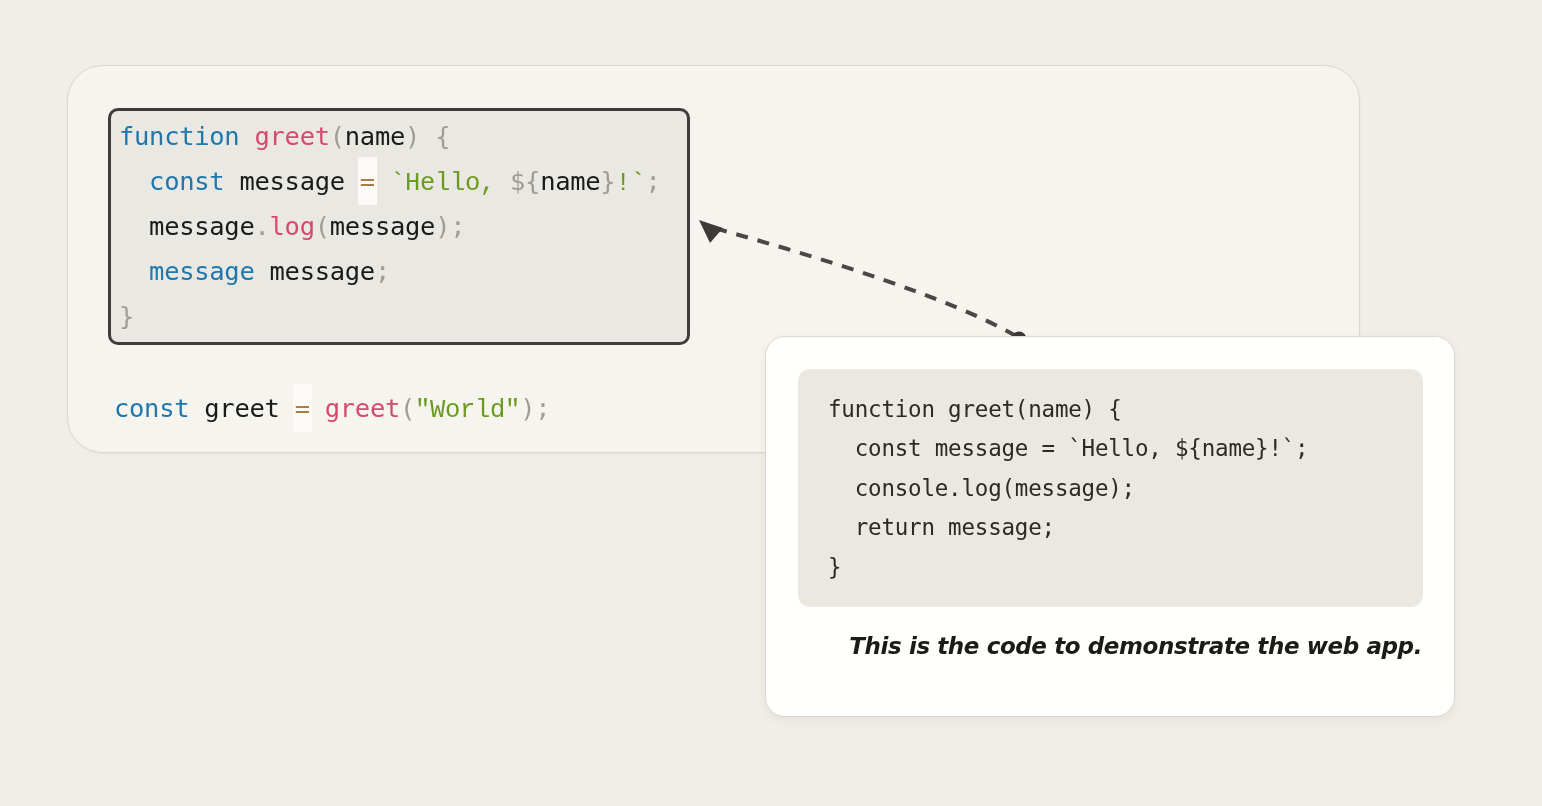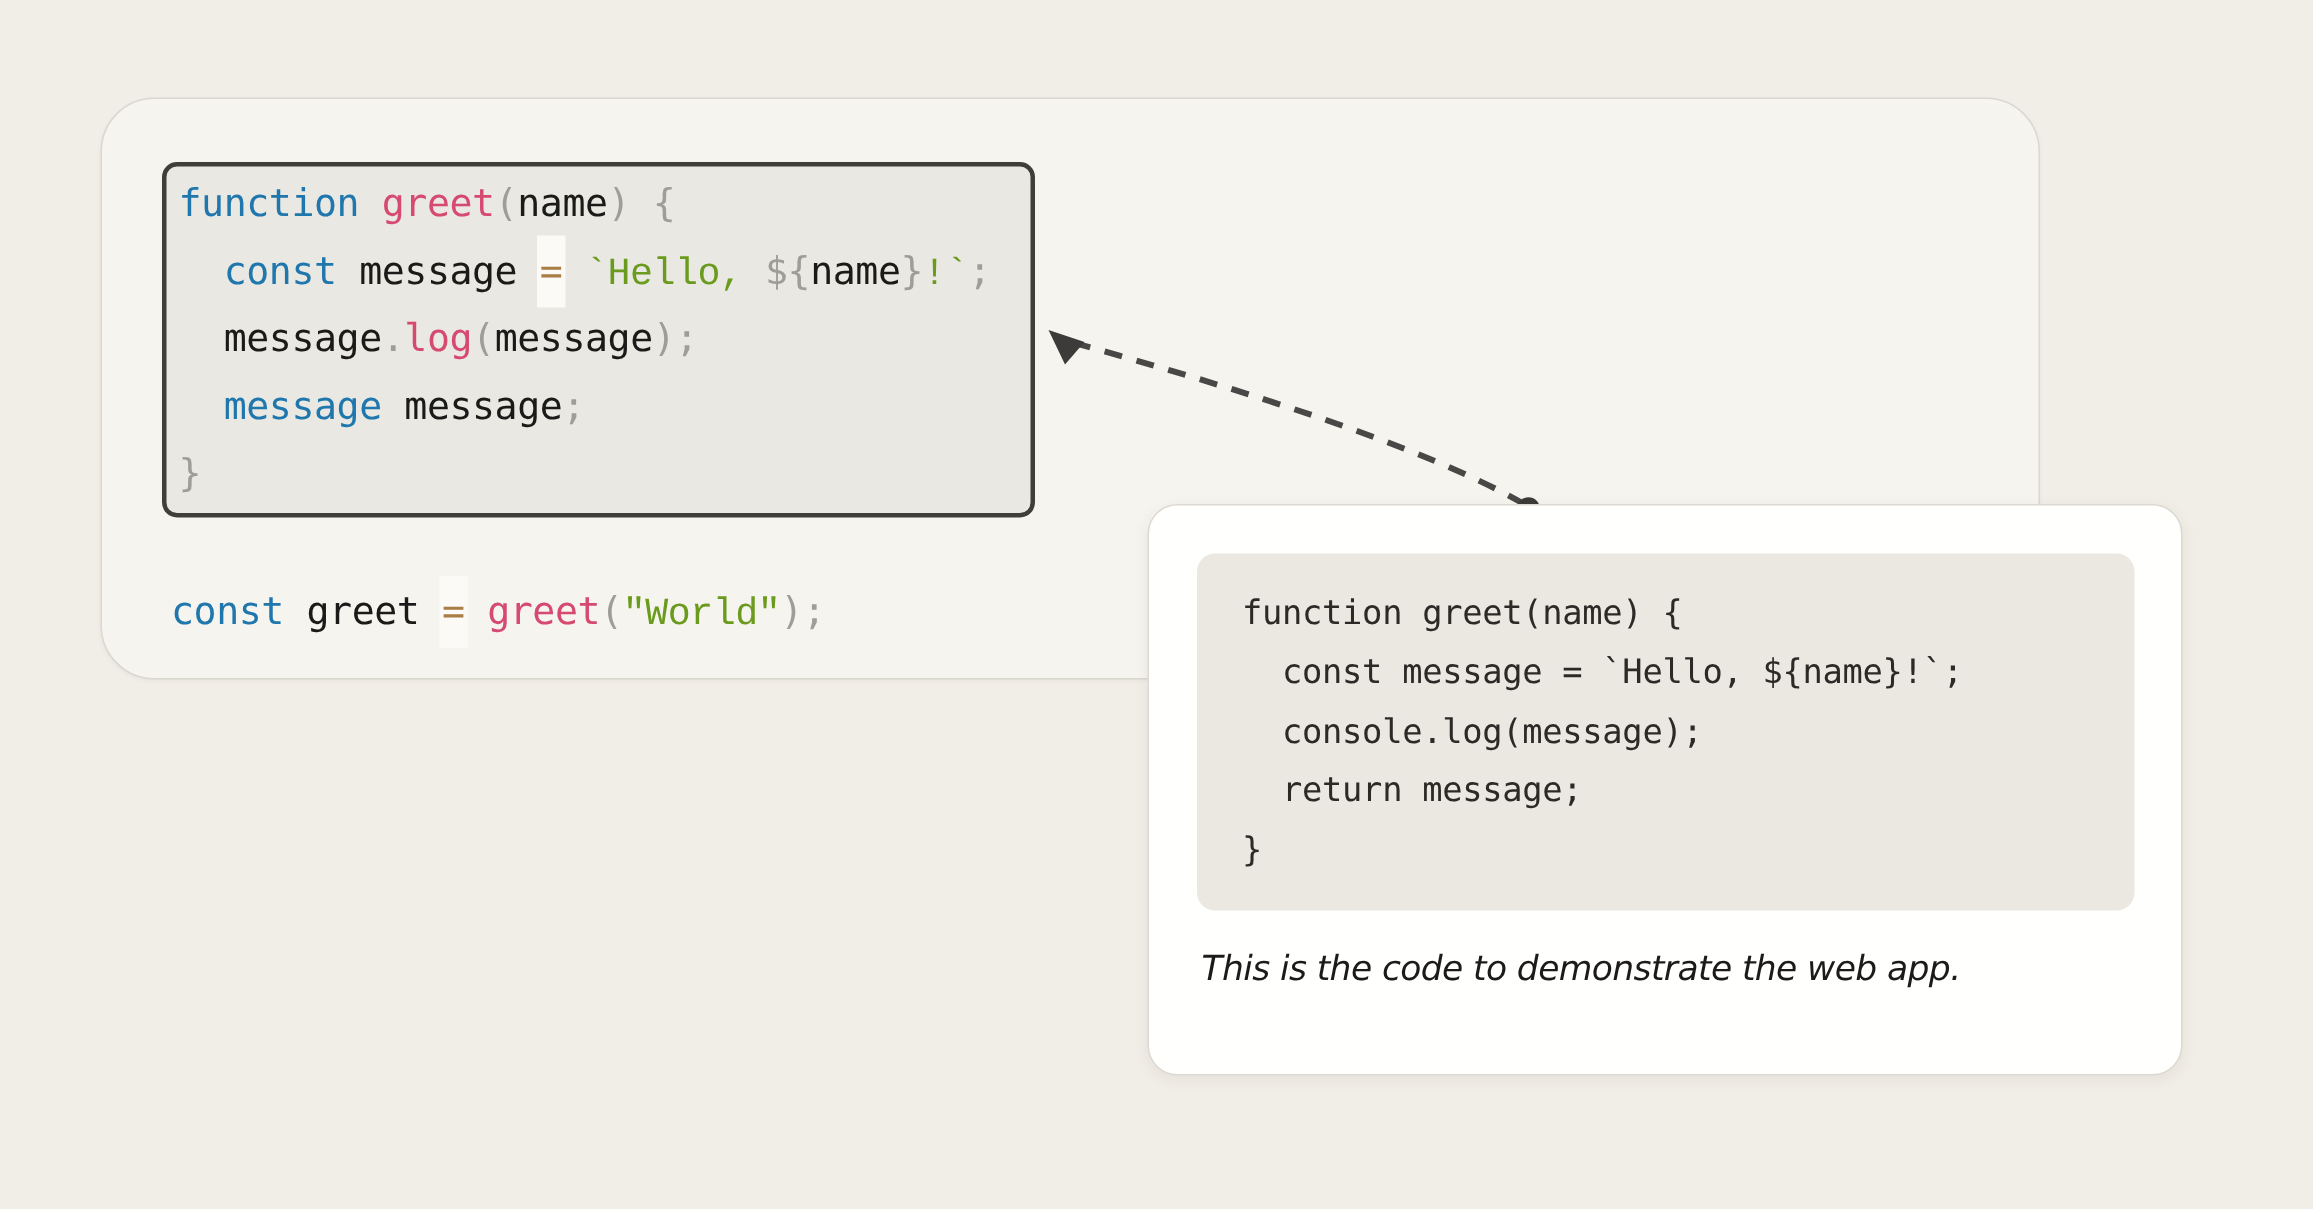--- a/index.html
+++ b/index.html
@@ -86,24 +86,25 @@
     font-size:22.5px;
     line-height:39.4px;
     letter-spacing:-0.2px;
     color: var(--cardCodeText, #2b2a26);
     white-space:pre;
     overflow:hidden;
   }
   .card-caption {
     margin:26px 0 0 3px;
     font-style:italic;
-    font-weight:normal;
+    font-weight:bold;
     font-size:23px;
     letter-spacing:-0.4px;
     color: var(--captionText, #1c1b19);
+    text-align: right;
   }
 </style>
 </head>
 <body>
 
 <div class="canvas">
 
   <div class="frame"></div>
 
   <div class="hl-block">

